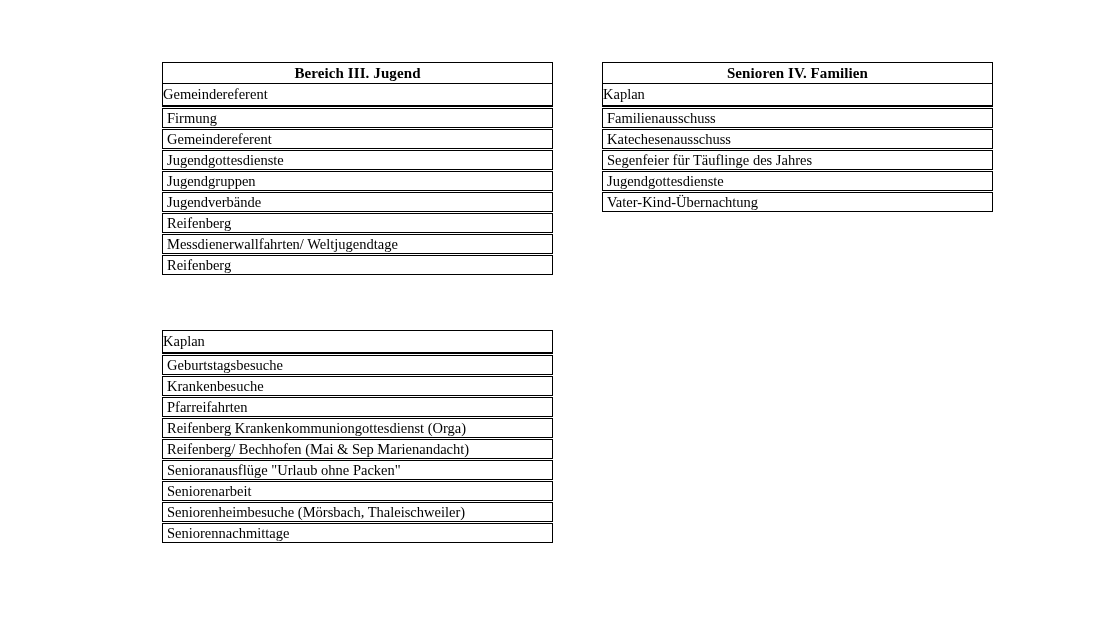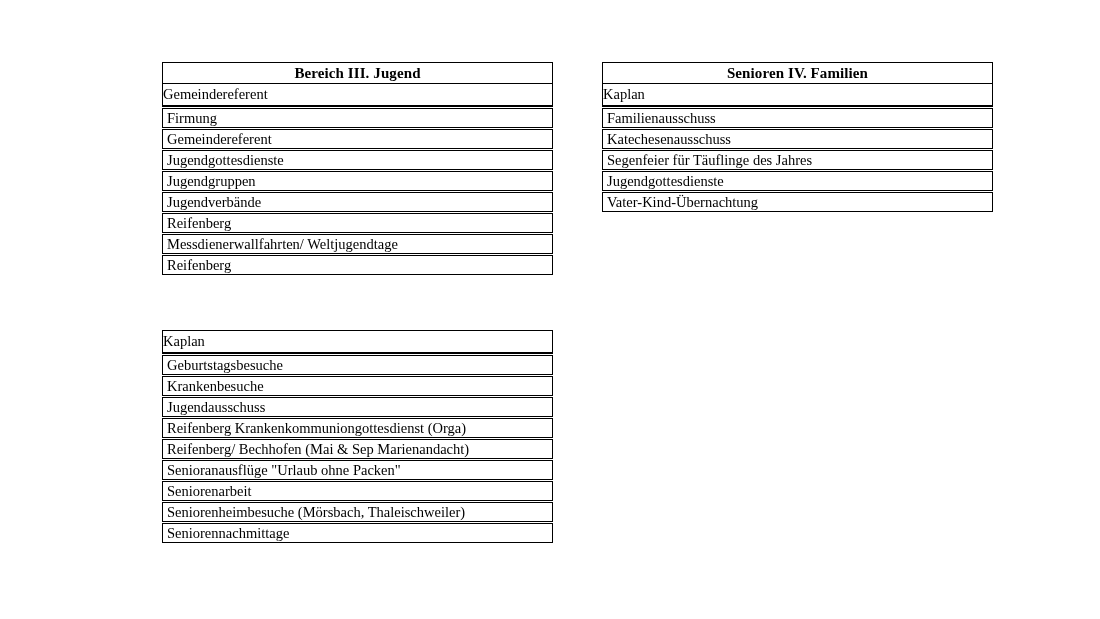--- a/index.html
+++ b/index.html
@@ -110,21 +110,21 @@
       </div>
   </div>
 
   <div class="tbl" id="tbl-senioren">
     <div class="tbl-header">
       <div class="tbl-subtitle">Kaplan</div>
     </div>
     <div class="tbl-rows">
         <div class="tbl-row"><span>Geburtstagsbesuche</span></div>
         <div class="tbl-row"><span>Krankenbesuche</span></div>
-        <div class="tbl-row"><span>Jugendausschuss</span></div>
+        <div class="tbl-row"><span>Pfarreifahrten</span></div>
         <div class="tbl-row"><span>Reifenberg Krankenkommuniongottesdienst (Orga)</span></div>
         <div class="tbl-row"><span>Reifenberg/ Bechhofen (Mai &amp; Sep Marienandacht)</span></div>
         <div class="tbl-row"><span>Senioranausflüge "Urlaub ohne Packen"</span></div>
         <div class="tbl-row"><span>Seniorenarbeit</span></div>
         <div class="tbl-row"><span>Seniorenheimbesuche (Mörsbach, Thaleischweiler)</span></div>
         <div class="tbl-row"><span>Seniorennachmittage</span></div>
       </div>
   </div>
 
 </div>

